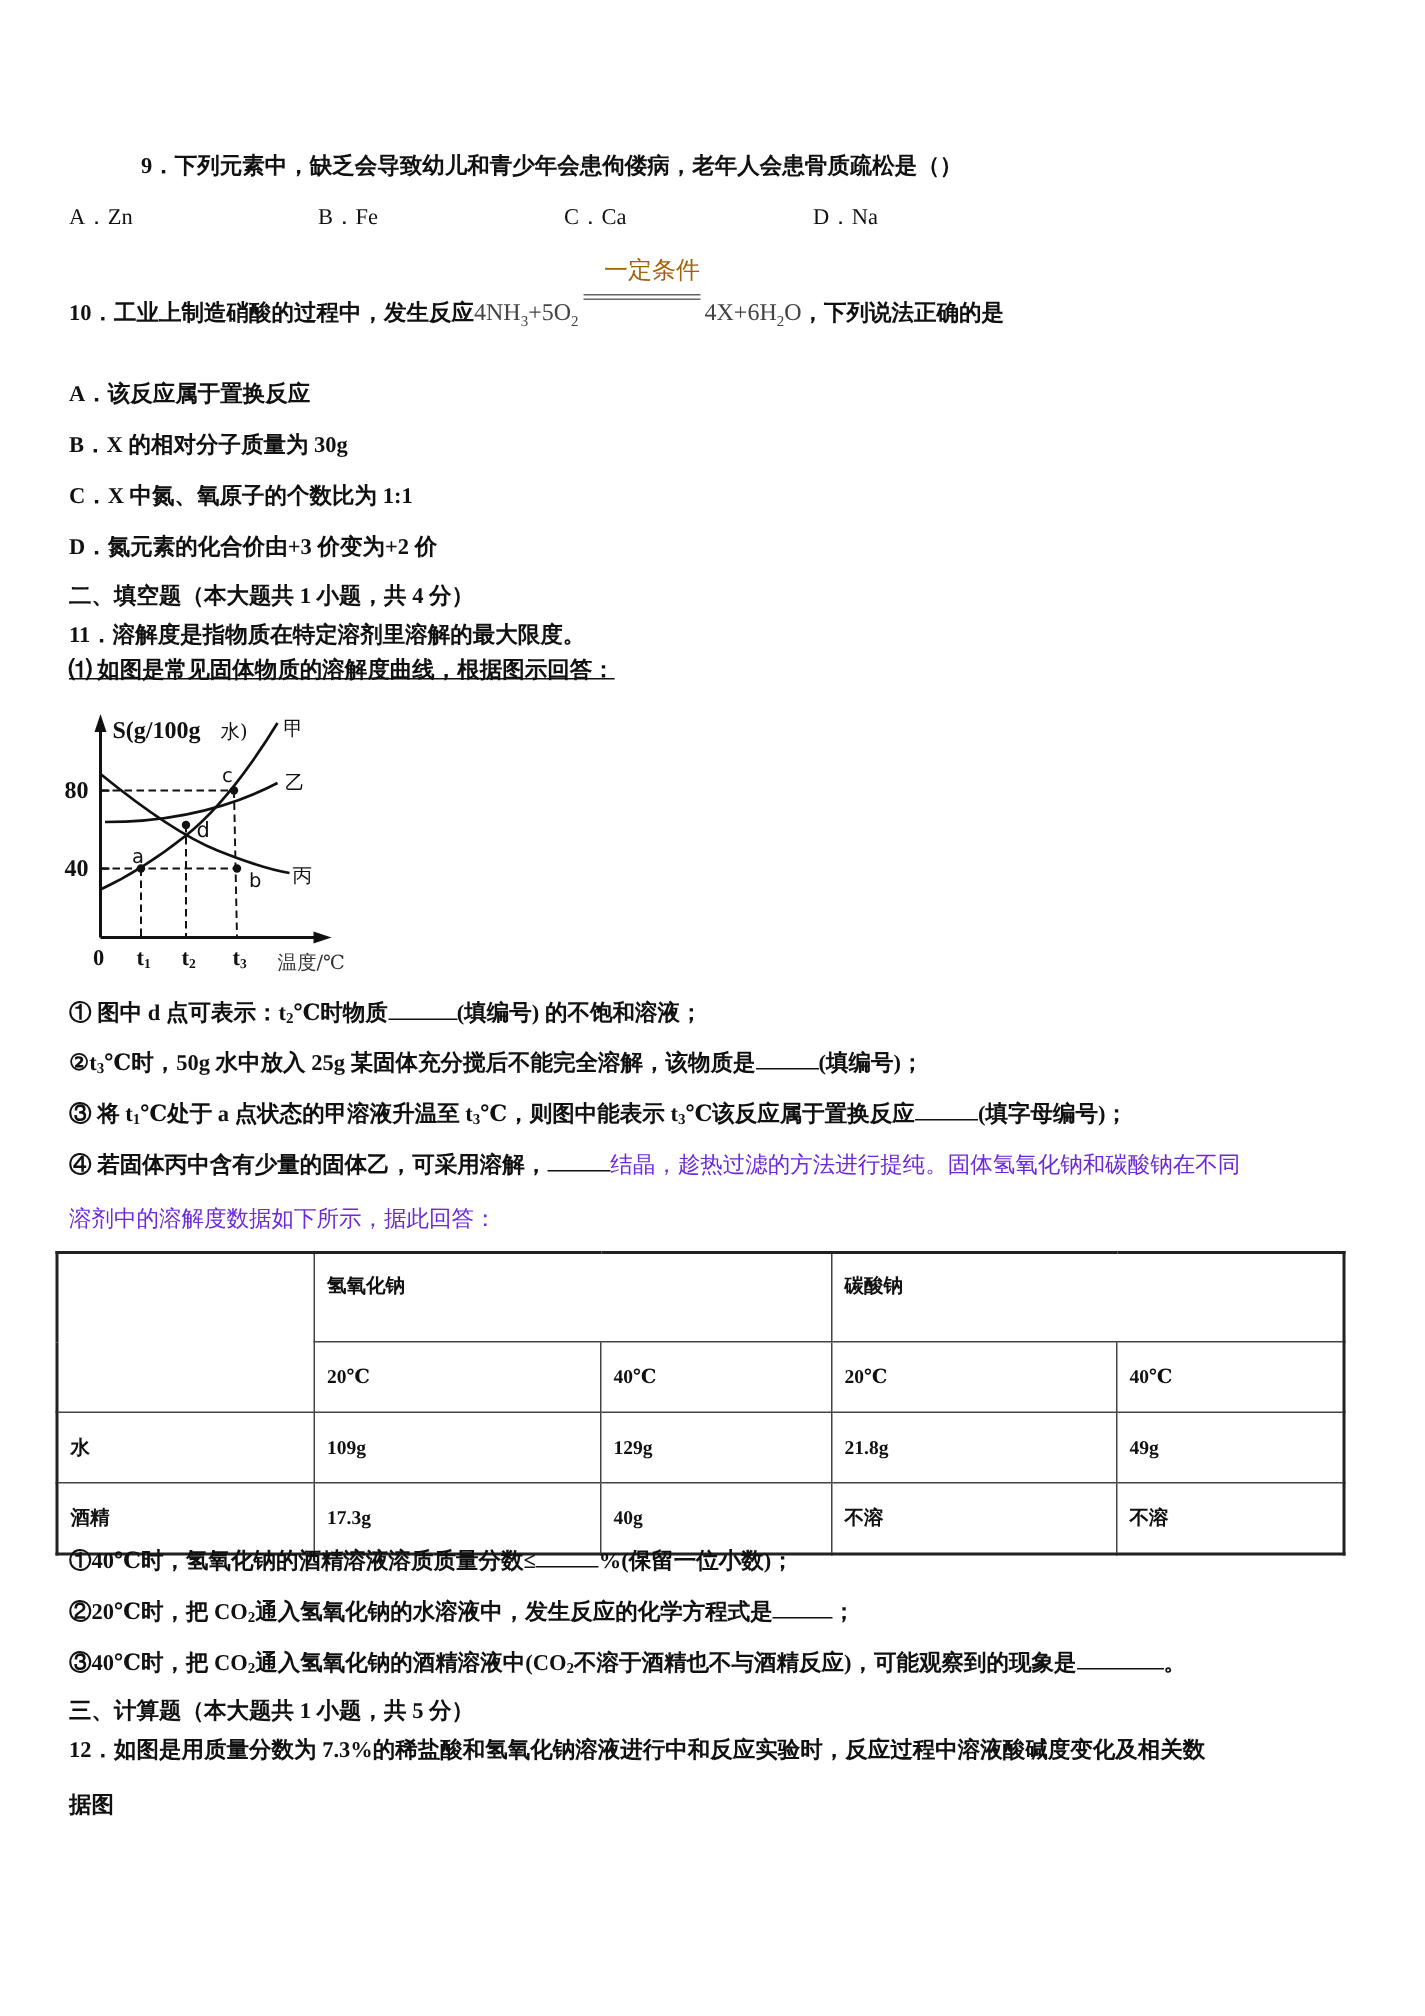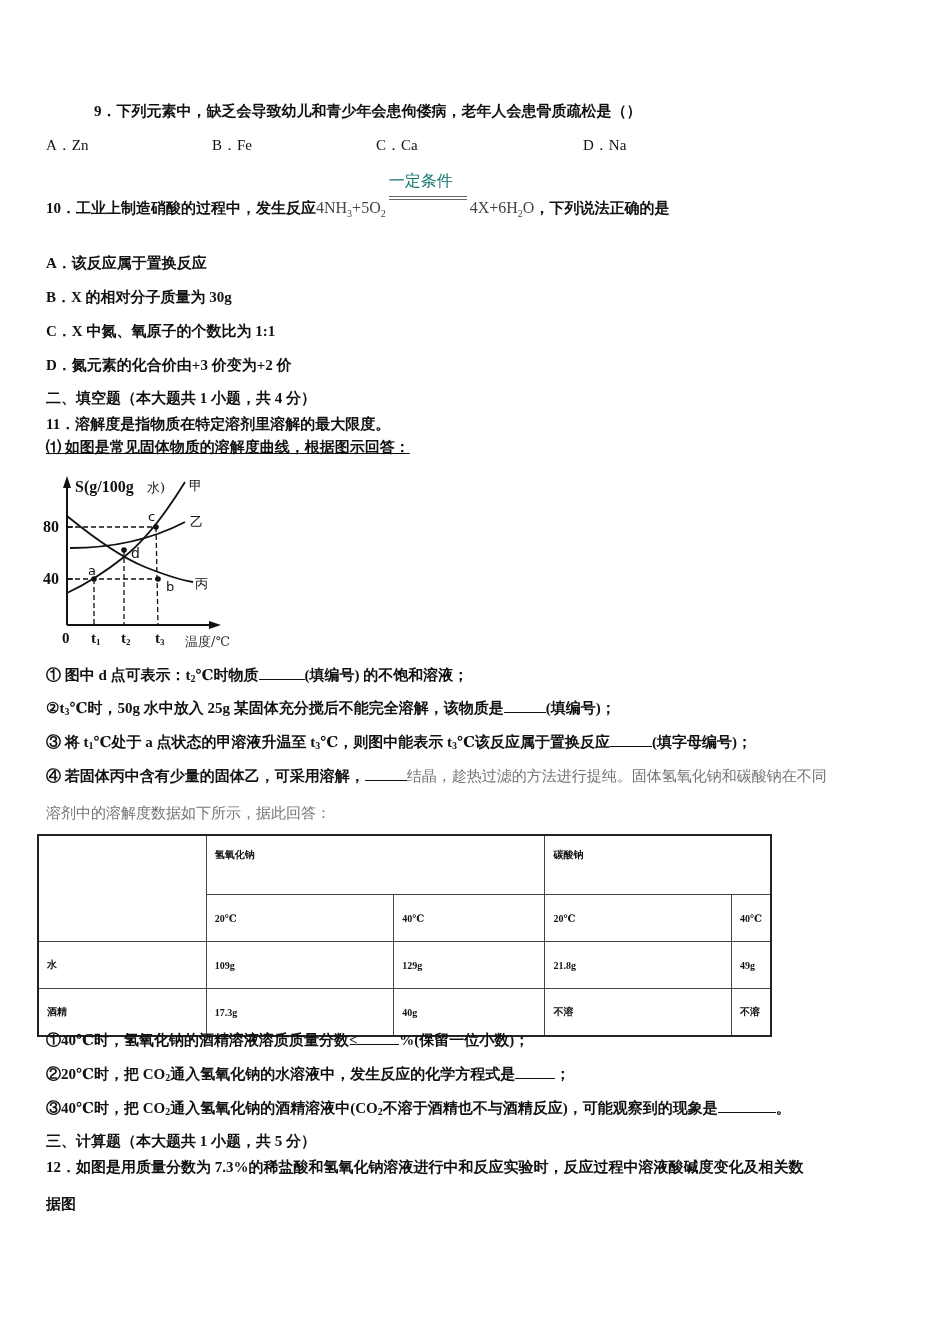--- a/index.html
+++ b/index.html
@@ -18,21 +18,21 @@
     .line {
       position: absolute;
       left: 46px;
       font-size: 15px;
       font-weight: bold;
       white-space: nowrap;
       line-height: 20px;
     }
     .light {
       font-weight: normal;
-      color: #737373;
+      color: #6d28d9;
     }
     .opt {
       position: absolute;
       font-size: 15px;
       font-weight: normal;
       white-space: nowrap;
       line-height: 20px;
     }
     .blank {
       display: inline-block;
@@ -56,23 +56,23 @@
       width: 78px;
       height: 20px;
       vertical-align: baseline;
       margin: 0 3px;
     }
     .eq-arrow .cond {
       position: absolute;
       top: -22px;
       left: 0;
       width: 78px;
-      text-align: left;
+      text-align: right;
       font-size: 16px;
-      color: #0f766e;
+      color: #a16207;
     }
     .eq-arrow .bar1, .eq-arrow .bar2 {
       position: absolute;
       left: 0;
       width: 78px;
       height: 0;
       border-top: 1px solid #666;
     }
     .eq-arrow .bar1 { top: 3px; }
     .eq-arrow .bar2 { top: 6px; }
@@ -82,23 +82,23 @@
       left: 35px;
       top: 470px;
       width: 230px;
       height: 190px;
     }
 
     table.sol {
       position: absolute;
       left: 37px;
       top: 834px;
-      width: 735px;
+      width: 860px;
       border-collapse: collapse;
-      font-size: 10px;
+      font-size: 13px;
       font-weight: bold;
       border: 2px solid #222;
     }
     table.sol td {
       border: 1px solid #444;
       height: 46px;
       padding: 0 8px;
       vertical-align: middle;
     }
     table.sol td.top {
@@ -110,21 +110,21 @@
       vertical-align: -2px;
     }
   </style>
 </head>
 <body>
 
 <div class="line" style="top:101px;margin-left:48px;">9．下列元素中，缺乏会导致幼儿和青少年会患佝偻病，老年人会患骨质疏松是（）</div>
 <div class="opt" style="top:135px; left:46px;">A．Zn</div>
 <div class="opt" style="top:135px; left:212px;">B．Fe</div>
 <div class="opt" style="top:135px; left:376px;">C．Ca</div>
-<div class="opt" style="top:135px; left:542px;margin-left:41px;">D．Na</div>
+<div class="opt" style="top:135px; left:542px;">D．Na</div>
 
 <div class="line" style="top:193px;">
   <span>10．工业上制造硝酸的过程中，发生反应</span><span class="eq"><span>4NH</span><sub>3</sub><span>+5O</span><sub>2</sub><span class="eq-arrow"><span class="cond">一定条件</span><span class="bar1"></span><span class="bar2"></span></span><span>4X+6H</span><sub>2</sub><span>O</span></span><span>，下列说法正确的是</span>
 </div>
 <div class="line" style="top:253px;">A．该反应属于置换反应</div>
 <div class="line" style="top:287px;">B．X 的相对分子质量为 30g</div>
 <div class="line" style="top:321px;">C．X 中氮、氧原子的个数比为 1:1</div>
 <div class="line" style="top:355px;">D．氮元素的化合价由+3 价变为+2 价</div>
 
 <div class="line" style="top:388px;">二、填空题（本大题共 1 小题，共 4 分）</div>

